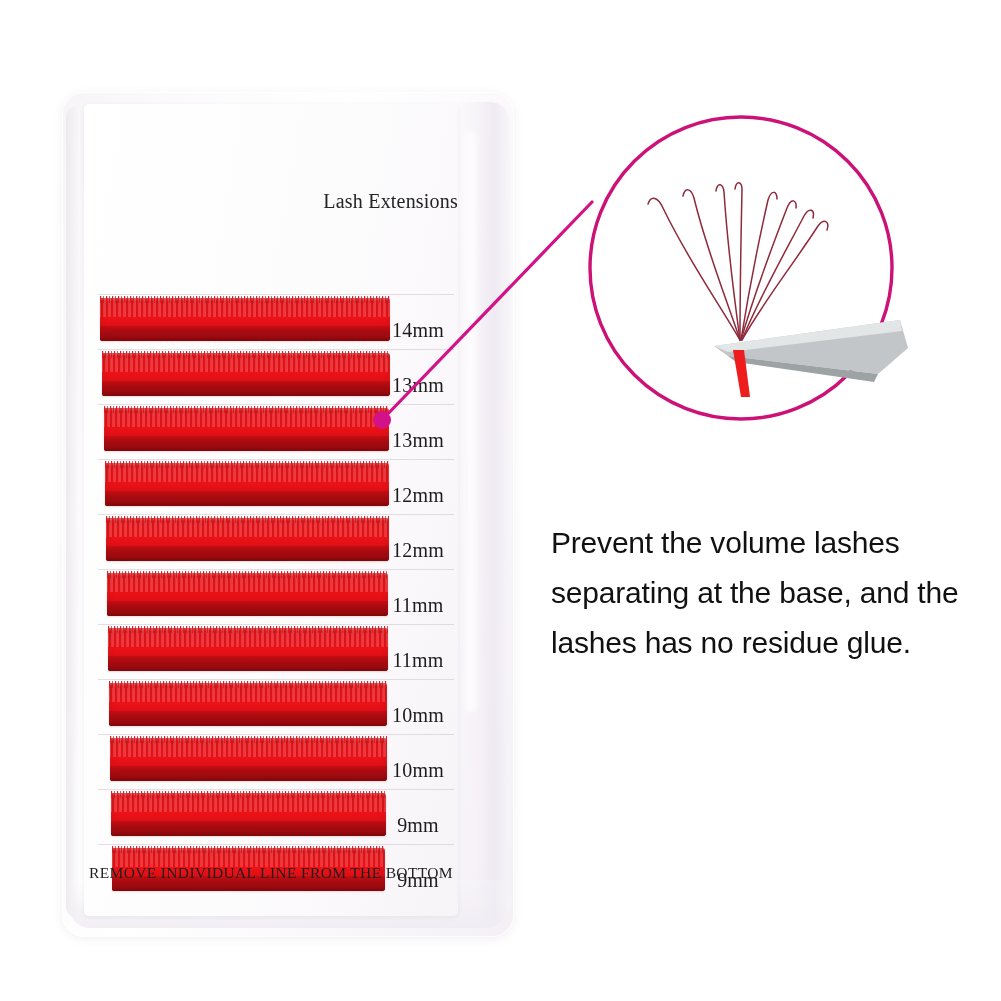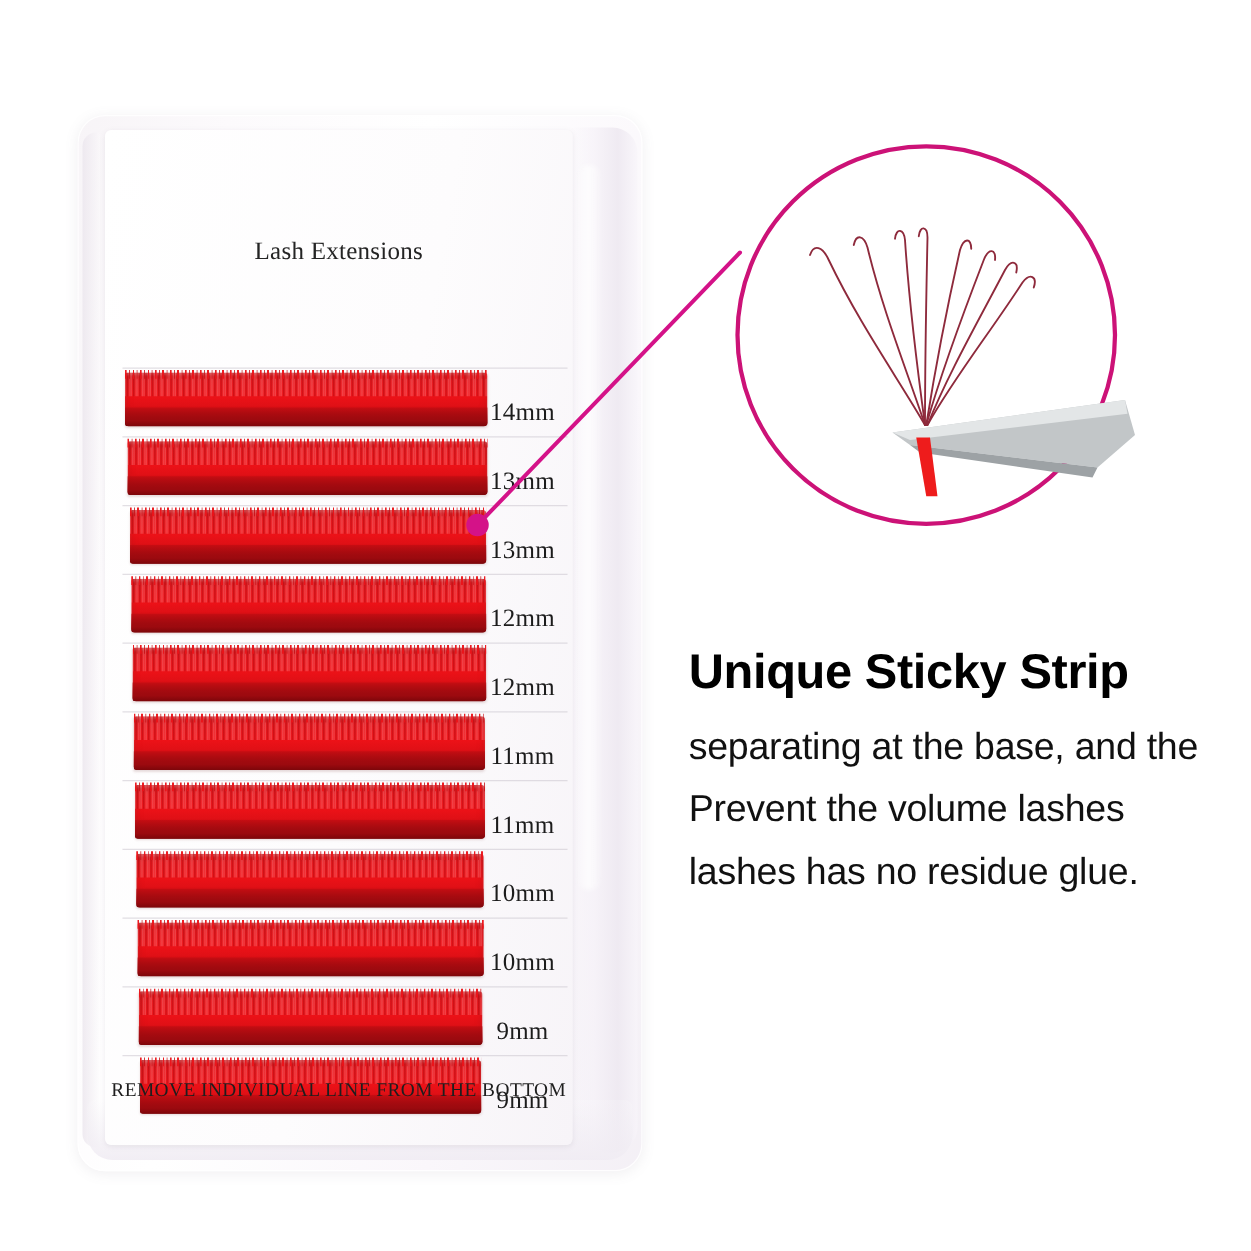--- a/index.html
+++ b/index.html
@@ -122,20 +122,21 @@
     font-size: 15px;
     line-height: 21px;
     text-align: center;
   }
   .brand-sub {
     margin-top: 12px;
     font-family: "Liberation Serif", serif;
     font-size: 20px;
     color: #242424;
     letter-spacing: 0.2px;
+    text-align: right;
   }
 
   
   .lash-rows {
     position: absolute;
     left: 0;
     top: 189px;
     width: 374px;
   }
   .lash-row {
@@ -371,19 +372,18 @@
   <g>
     <path d="M136 234 L 322 208 L 330 236 L 300 262 L 150 244 Z" fill="#C2C6C8" stroke="none"></path>
     <path d="M136 234 L 322 208 L 324 219 L 150 240 Z" fill="#E3E6E7" stroke="none"></path>
     <path d="M150 244 L 300 262 L 296 270 L 158 250 Z" fill="#9DA2A5" stroke="none"></path>
   </g>
 
   <path d="M155 238 L 166 238 L 172 285 L 163 285 Z" fill="#EE1C1C" stroke="none"></path>
 </svg>
 
 <div id="marketing-copy">
-  <h1 class="copy-heading">Unique Sticky Strip</h1>
   <div class="copy-body" id="copy-body">
+      <p>Prevent the volume lashes</p>
       <p>separating at the base, and the</p>
-      <p>Prevent the volume lashes</p>
       <p>lashes has no residue glue.</p>
     </div>
 </div>
 
 </body></html>

